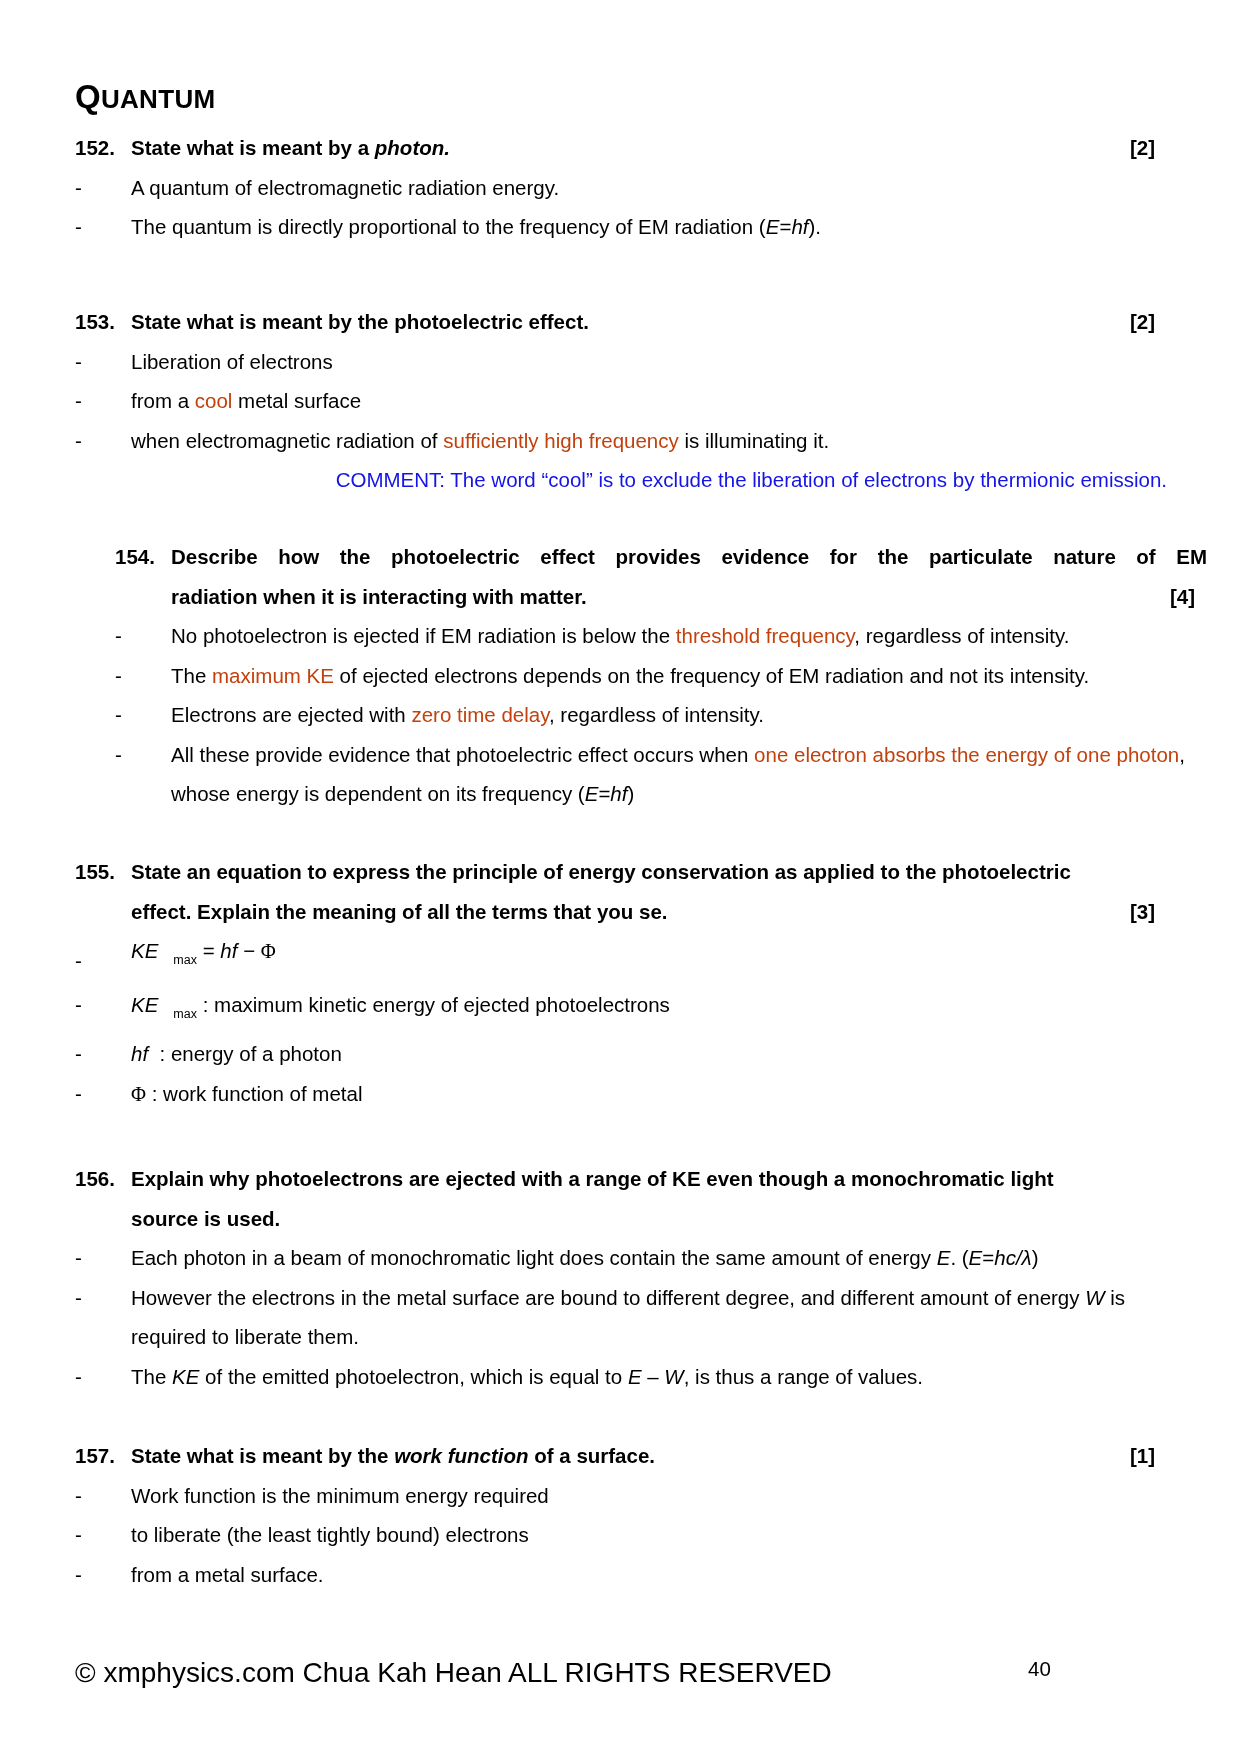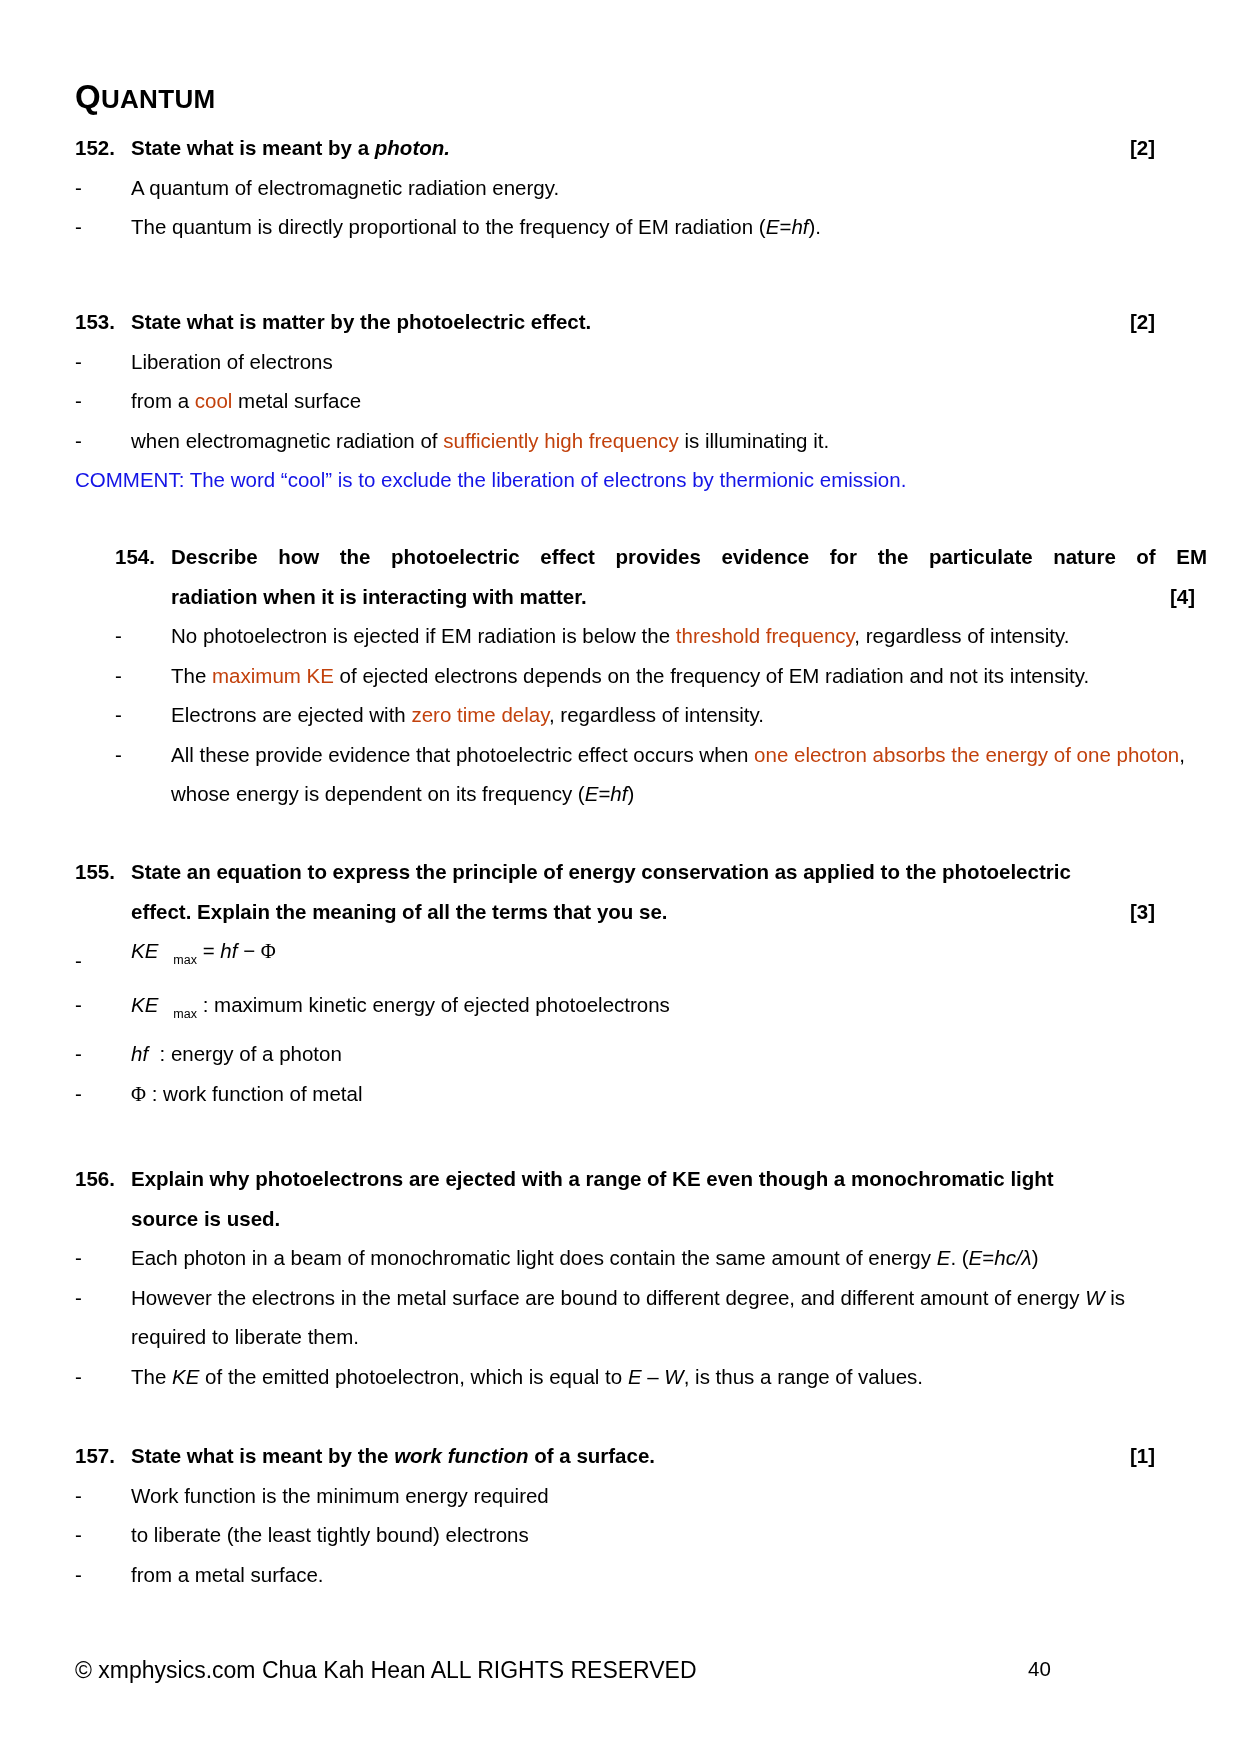--- a/index.html
+++ b/index.html
@@ -10,24 +10,24 @@
   .title .sc { font-size: 26px; }
   .q { position: absolute; left: 75px; width: 1092px; font-size: 20.5px; line-height: 39.5px; }
   .qhead { font-weight: bold; position: relative; padding-left: 56px; padding-right: 0; }
   .qhead .num { position: absolute; left: 0; top: 0; }
   .qhead .marks { position: absolute; right: 12px; bottom: 0; }
   .qhead.just { text-align: justify; text-align-last: left; }
   .row { position: relative; padding-left: 56px; }
   .row .dash { position: absolute; left: 0; top: 0; }
   .blue { color: #c2410c; }
   .it { font-style: italic; }
-  .comment { color: #1414e6; }
+  .comment { color: #1414e6; text-align: right; }
   .sub { font-size: 12.5px; font-style: normal; position: relative; top: 6px; margin-left: 15px; }
   .serif { font-family: "Liberation Serif", serif; font-style: normal; }
-  .footer { position: absolute; left: 75px; top: 1657px; font-size: 23px; }
+  .footer { position: absolute; left: 75px; top: 1657px; font-size: 28px; }
   .pagenum { position: absolute; left: 1028px; top: 1657px; font-size: 20.5px; }
 </style>
 </head>
 <body>
 
 <div class="page">
 
   <div class="title"><span>Q</span><span class="sc">UANTUM</span></div>
 
   <div class="q" style="top:128px;">
@@ -38,21 +38,21 @@
     </div>
     <div class="answers">
         <div class="row"><span class="dash">-</span><span><span>A quantum of electromagnetic radiation energy.</span></span></div>
         <div class="row"><span class="dash">-</span><span><span>The quantum is directly proportional to the frequency of EM radiation (</span><span class="it">E</span><span>=</span><span class="it">hf</span><span>).</span></span></div>
       </div>
   </div>
 
   <div class="q" style="top:286px;margin-top:16px;">
     <div class="qhead">
       <span class="num">153.</span>
-      <span class="rich"><span>State what is matter by the photoelectric effect.</span></span>
+      <span class="rich"><span>State what is meant by the photoelectric effect.</span></span>
       <span class="marks">[2]</span>
     </div>
     <div class="answers">
         <div class="row"><span class="dash">-</span><span><span>Liberation of electrons</span></span></div>
         <div class="row"><span class="dash">-</span><span><span>from a </span><span class="blue">cool</span><span> metal surface</span></span></div>
         <div class="row"><span class="dash">-</span><span><span>when electromagnetic radiation of </span><span class="blue">sufficiently high frequency</span><span> is illuminating it.</span></span></div>
       </div>
     <div class="comment">COMMENT: The word “cool” is to exclude the liberation of electrons by thermionic emission.</div>
   </div>
 

